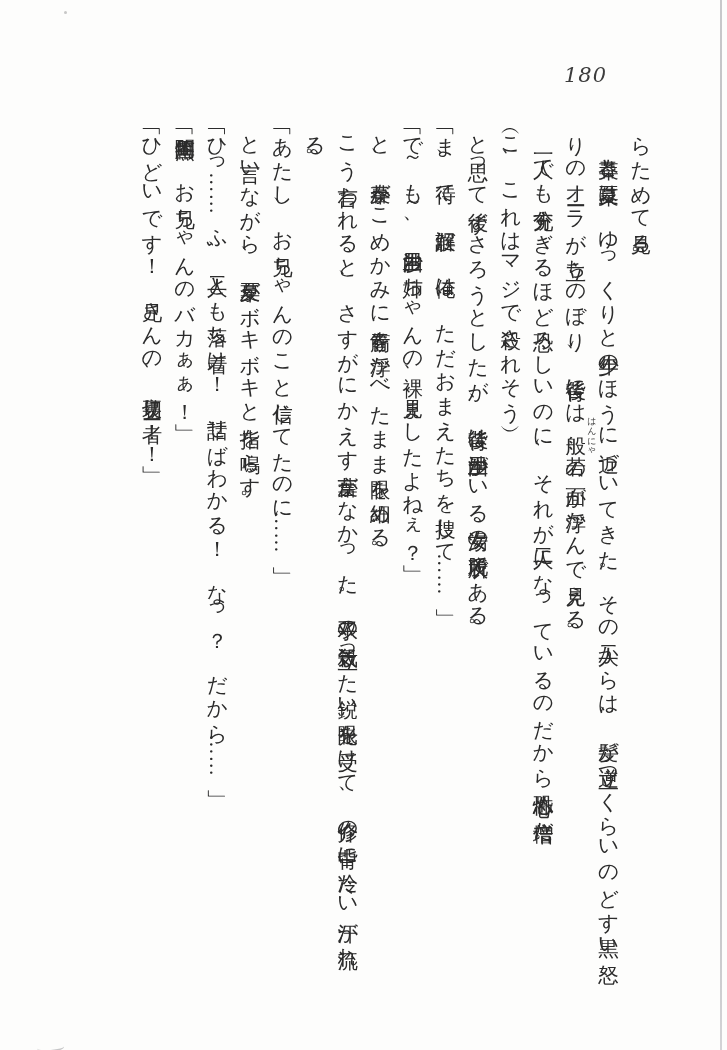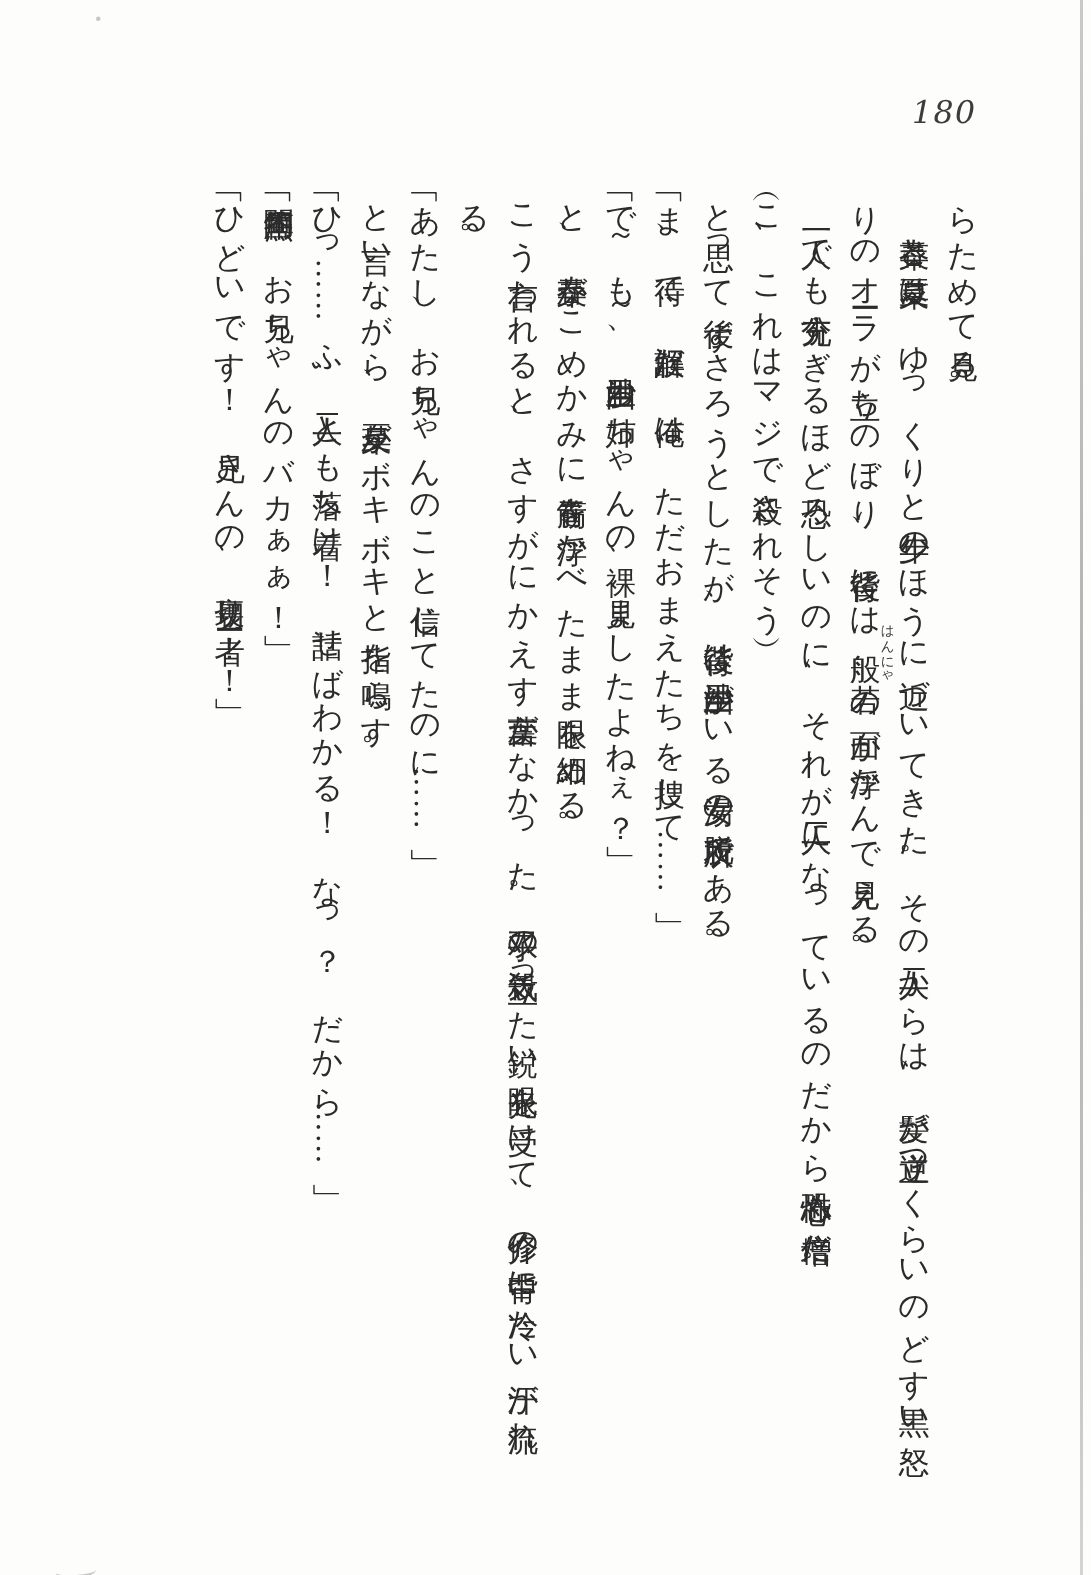--- a/index.html
+++ b/index.html
@@ -13,21 +13,21 @@
   }
   .page {
     position: relative;
     width: 727px;
     height: 1050px;
     background: #fdfdfc;
   }
   .page-number {
     position: absolute;
     top: 63px;
-    left: 608px;
+    left: 564px;
     font-family: "DejaVu Serif", "Liberation Serif", serif;
     font-style: italic;
     font-size: 21px;
     letter-spacing: 1px;
     color: #3c3c3c;
   }
   .text-block {
     position: absolute;
     top: 122px;
     right: 70px;

